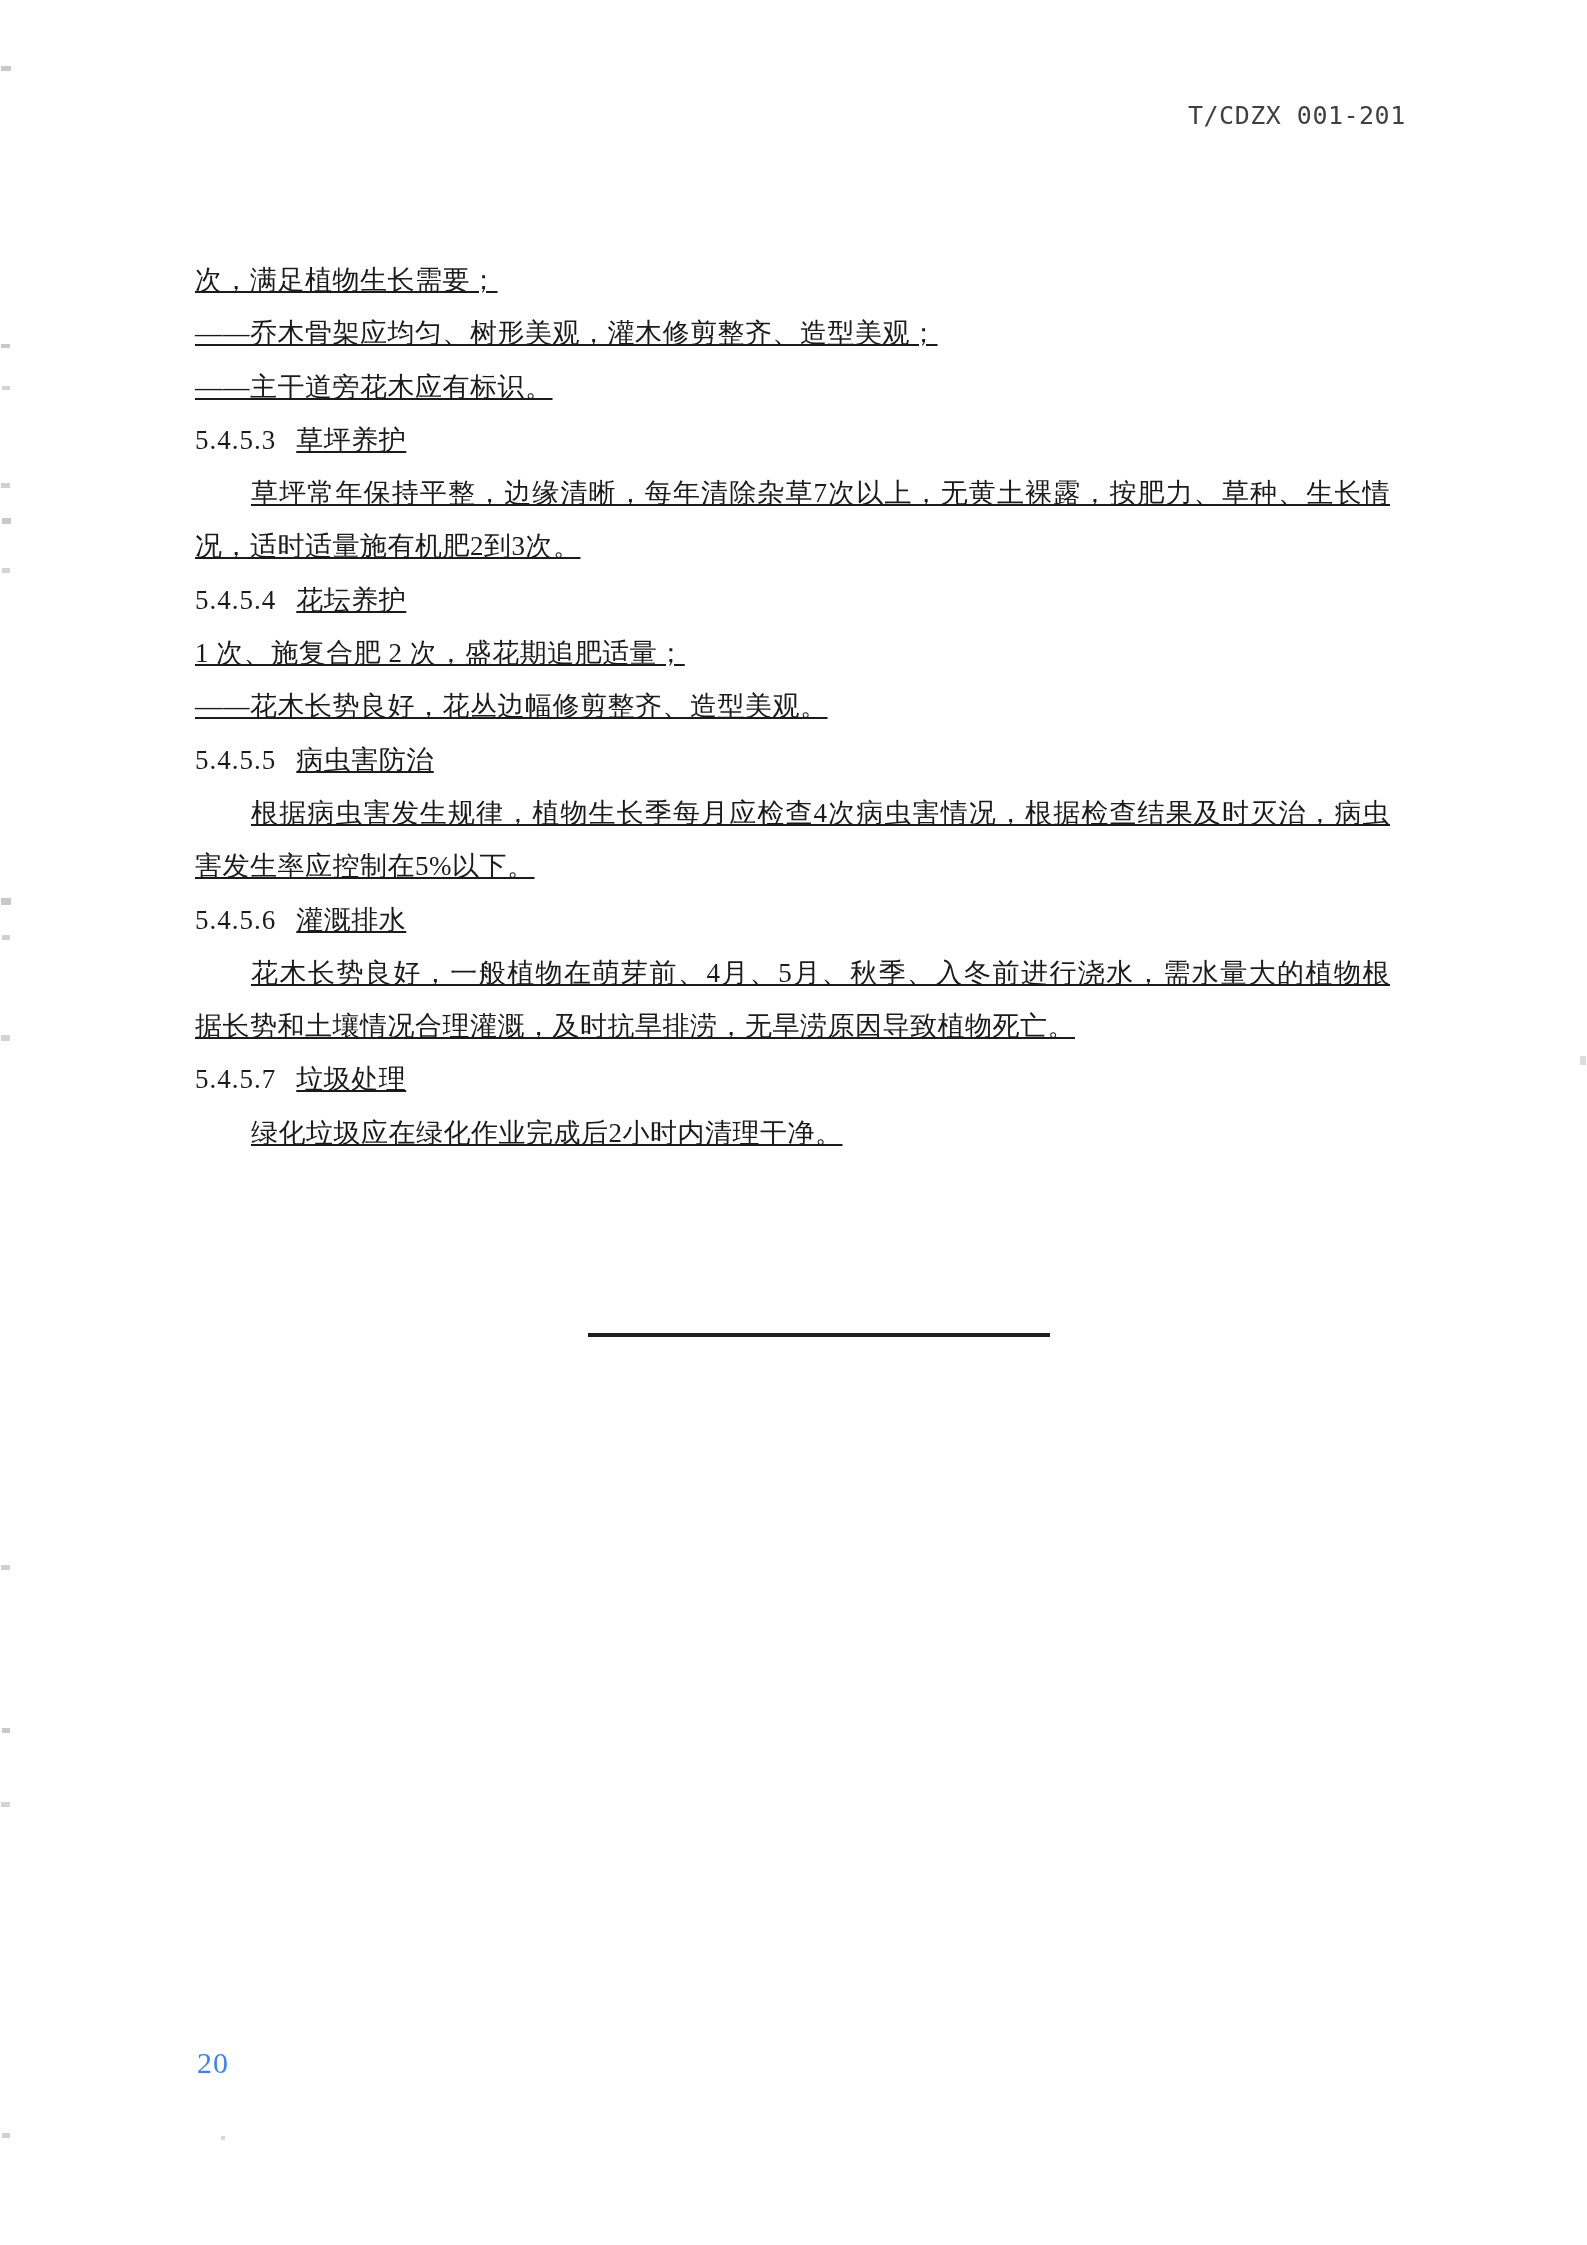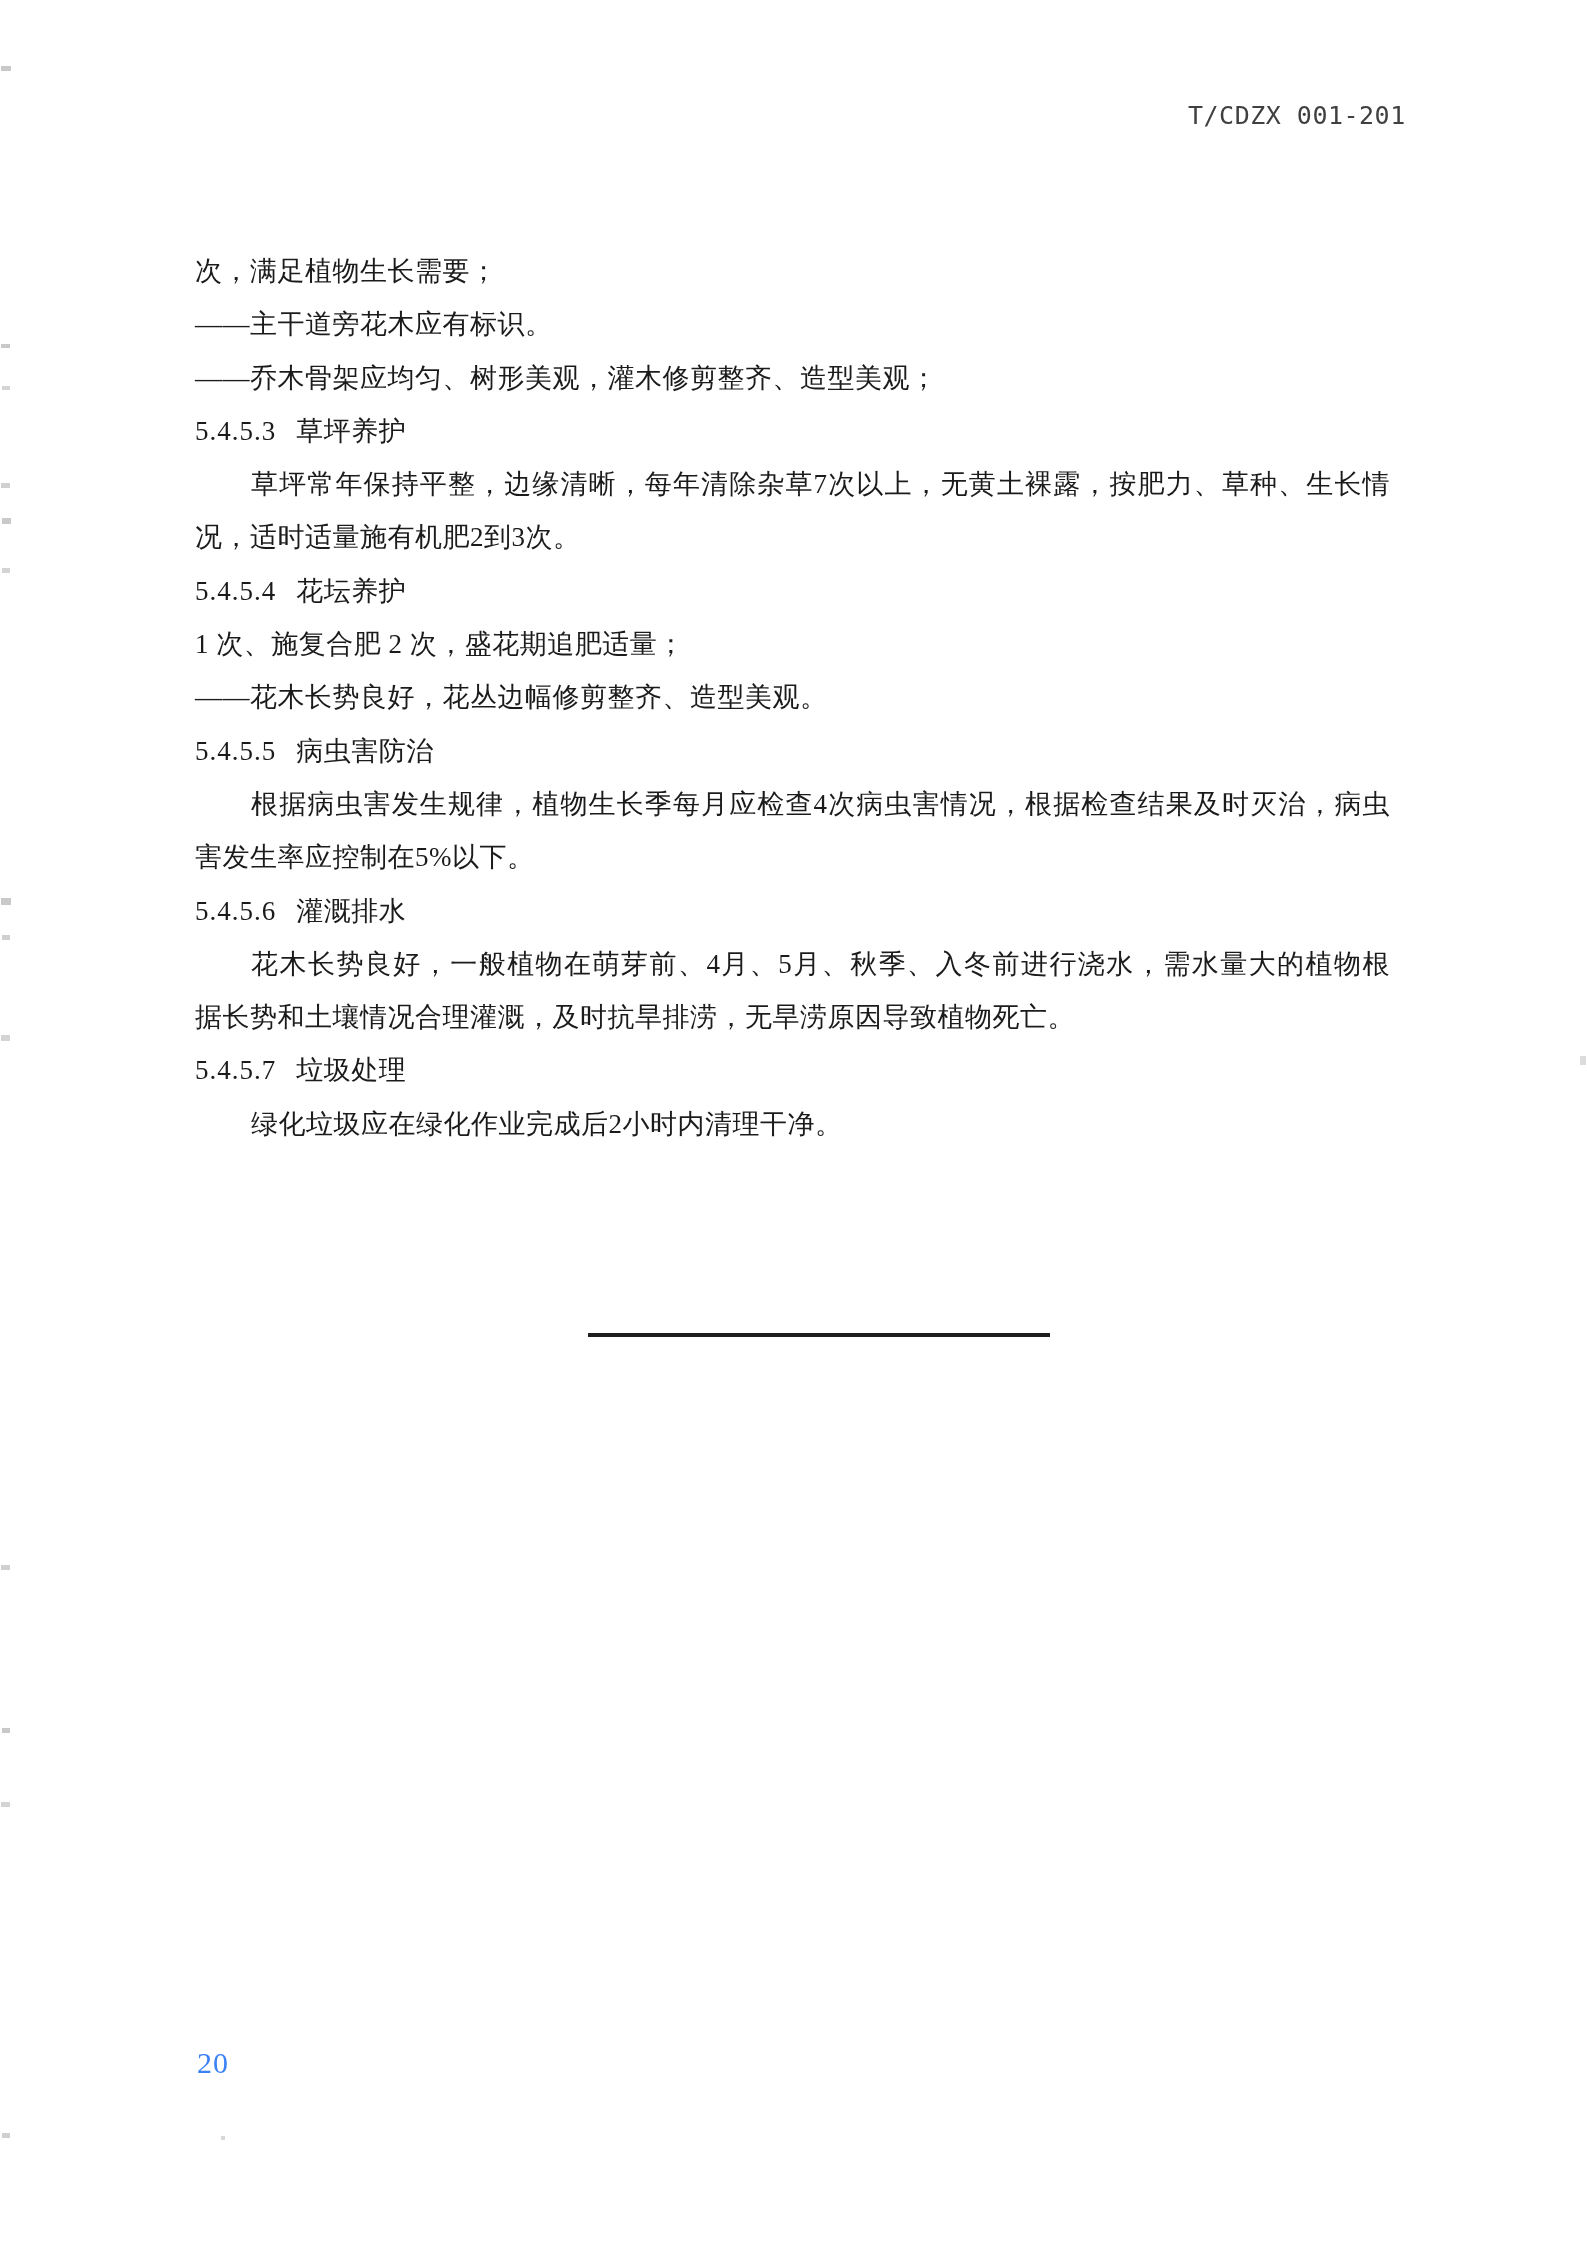--- a/index.html
+++ b/index.html
@@ -15,22 +15,23 @@
     position:absolute;
     left:1188px;top:101px;
     font-family:"DejaVu Sans Mono","Liberation Mono",monospace;
     font-size:25px;
     letter-spacing:0.5px;
     color:#404040;
     white-space:nowrap;
   }
   .content{
     position:absolute;
-    left:195px;top:245px;
+    left:195px;top:254px;
     width:1195px;
+    text-decoration:underline;
   }
   .line{
     height:53.3px;
     line-height:53.3px;
     font-size:27px;
     letter-spacing:0.5px;
     white-space:nowrap;
     color:#1b1b1b;
   }
   .line.just{
@@ -79,22 +80,22 @@
 </style>
 </head>
 <body>
 
 <div class="page">
 
   <div class="doc-code">T/CDZX 001-201</div>
 
   <div class="content">
       <div class="line">次，满足植物生长需要；</div>
+      <div class="line">——乔木骨架应均匀、树形美观，灌木修剪整齐、造型美观；</div>
       <div class="line">——主干道旁花木应有标识。</div>
-      <div class="line">——乔木骨架应均匀、树形美观，灌木修剪整齐、造型美观；</div>
       <div class="line"><span class="hnum">5.4.5.3</span><span>草坪养护</span></div>
       <div class="line just indent">草坪常年保持平整，边缘清晰，每年清除杂草7次以上，无黄土裸露，按肥力、草种、生长情</div>
       <div class="line">况，适时适量施有机肥2到3次。</div>
       <div class="line"><span class="hnum">5.4.5.4</span><span>花坛养护</span></div>
       <div class="line">1 次、施复合肥 2 次，盛花期追肥适量；</div>
       <div class="line">——花木长势良好，花丛边幅修剪整齐、造型美观。</div>
       <div class="line"><span class="hnum">5.4.5.5</span><span>病虫害防治</span></div>
       <div class="line just indent">根据病虫害发生规律，植物生长季每月应检查4次病虫害情况，根据检查结果及时灭治，病虫</div>
       <div class="line">害发生率应控制在5%以下。</div>
       <div class="line"><span class="hnum">5.4.5.6</span><span>灌溉排水</span></div>

